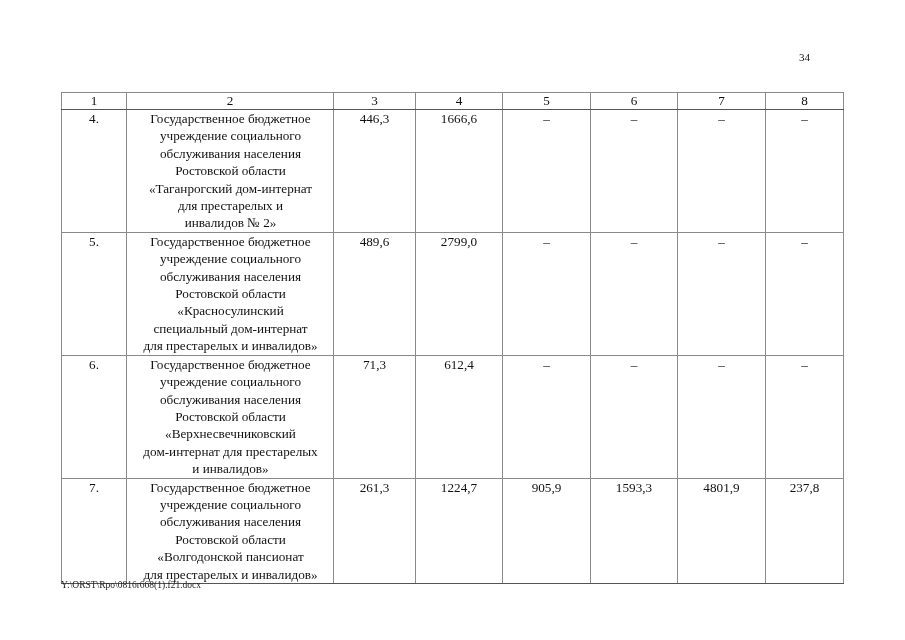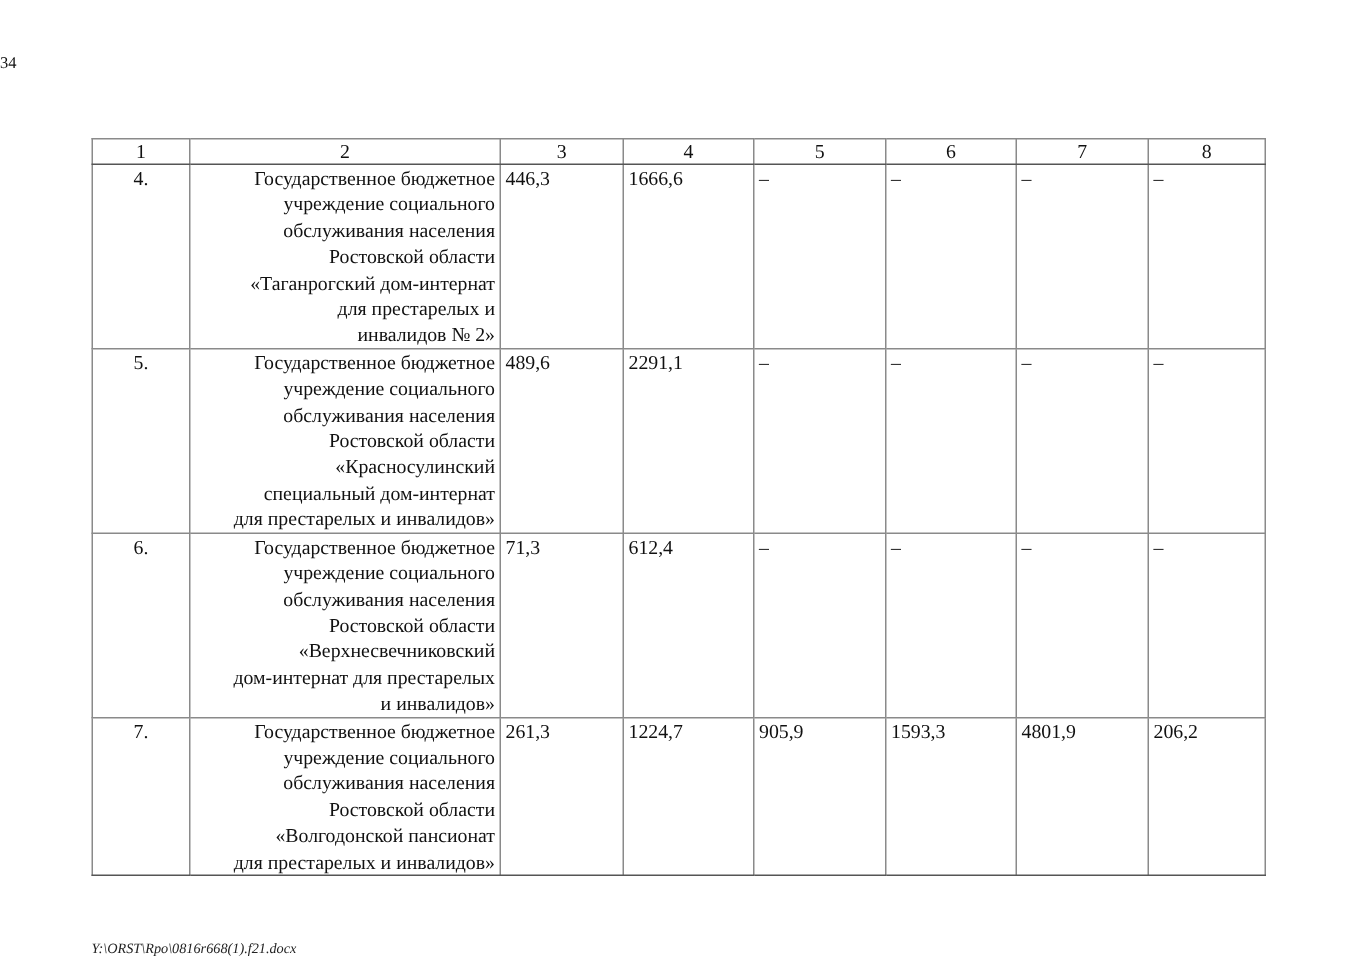--- a/index.html
+++ b/index.html
@@ -10,24 +10,24 @@
     body {
       width: 905px;
       height: 640px;
       position: relative;
       overflow: hidden;
       font-family: "Liberation Serif", "DejaVu Serif", serif;
       color: #111111;
     }
     .page-number {
       position: absolute;
-      top: 36px;
+      top: 51px;
       left: 0;
       width: 810px;
-      text-align: left;
+      text-align: right;
       font-size: 11px;
       letter-spacing: 0px;
     }
     table.doc-table {
       position: absolute;
       top: 92px;
       left: 61px;
       border-collapse: collapse;
       table-layout: fixed;
       width: 782px;
@@ -46,45 +46,45 @@
     table.doc-table th {
       text-align: center;
       height: 16px;
       line-height: 15px;
       border-bottom: 1px solid #555555;
     }
     table.doc-table td.num {
       text-align: center;
     }
     table.doc-table td.name {
-      text-align: right;
+      text-align: center;
       padding-left: 4px;
       white-space: pre-line;
     }
     table.doc-table td.val {
+      text-align: center;
     }
     table.doc-table tr.row-4 td { height: 121px; }
     table.doc-table tr.row-5 td { height: 121px; }
     table.doc-table tr.row-6 td { height: 121px; }
     table.doc-table tr.row-7 td { height: 102px; border-bottom: 1px solid #555555; }
     .c1 { width: 65px; }
     .c2 { width: 207px; }
     .c3 { width: 82px; }
     .c4 { width: 87px; }
     .c5 { width: 88px; }
     .c6 { width: 87px; }
     .c7 { width: 88px; }
     .c8 { width: 78px; }
     .footer-path {
       position: absolute;
-      top: 628px;
+      top: 580px;
       left: 61px;
       font-size: 9.5px;
       color: #222222;
-      font-style: italic;
     }
   </style>
 </head>
 <body>
 
 <div class="page-number">34</div>
 
 <table class="doc-table">
   <colgroup>
     <col class="c1">
@@ -128,21 +128,21 @@
     <tr class="row-5">
       <td class="num">5.</td>
       <td class="name">Государственное бюджетное
 учреждение социального
 обслуживания населения
 Ростовской области
 «Красносулинский
 специальный дом-интернат
 для престарелых и инвалидов»</td>
       <td class="val">489,6</td>
-      <td class="val">2291,1</td>
+      <td class="val">2799,0</td>
       <td class="val">–</td>
       <td class="val">–</td>
       <td class="val">–</td>
       <td class="val">–</td>
     </tr>
     <tr class="row-6">
       <td class="num">6.</td>
       <td class="name">Государственное бюджетное
 учреждение социального
 обслуживания населения
@@ -163,18 +163,18 @@
 учреждение социального
 обслуживания населения
 Ростовской области
 «Волгодонской пансионат
 для престарелых и инвалидов»</td>
       <td class="val">261,3</td>
       <td class="val">1224,7</td>
       <td class="val">905,9</td>
       <td class="val">1593,3</td>
       <td class="val">4801,9</td>
-      <td class="val">206,2</td>
+      <td class="val">237,8</td>
     </tr>
   </tbody>
 </table>
 
 <div class="footer-path">Y:\ORST\Rpo\0816r668(1).f21.docx</div>
 
 </body></html>

